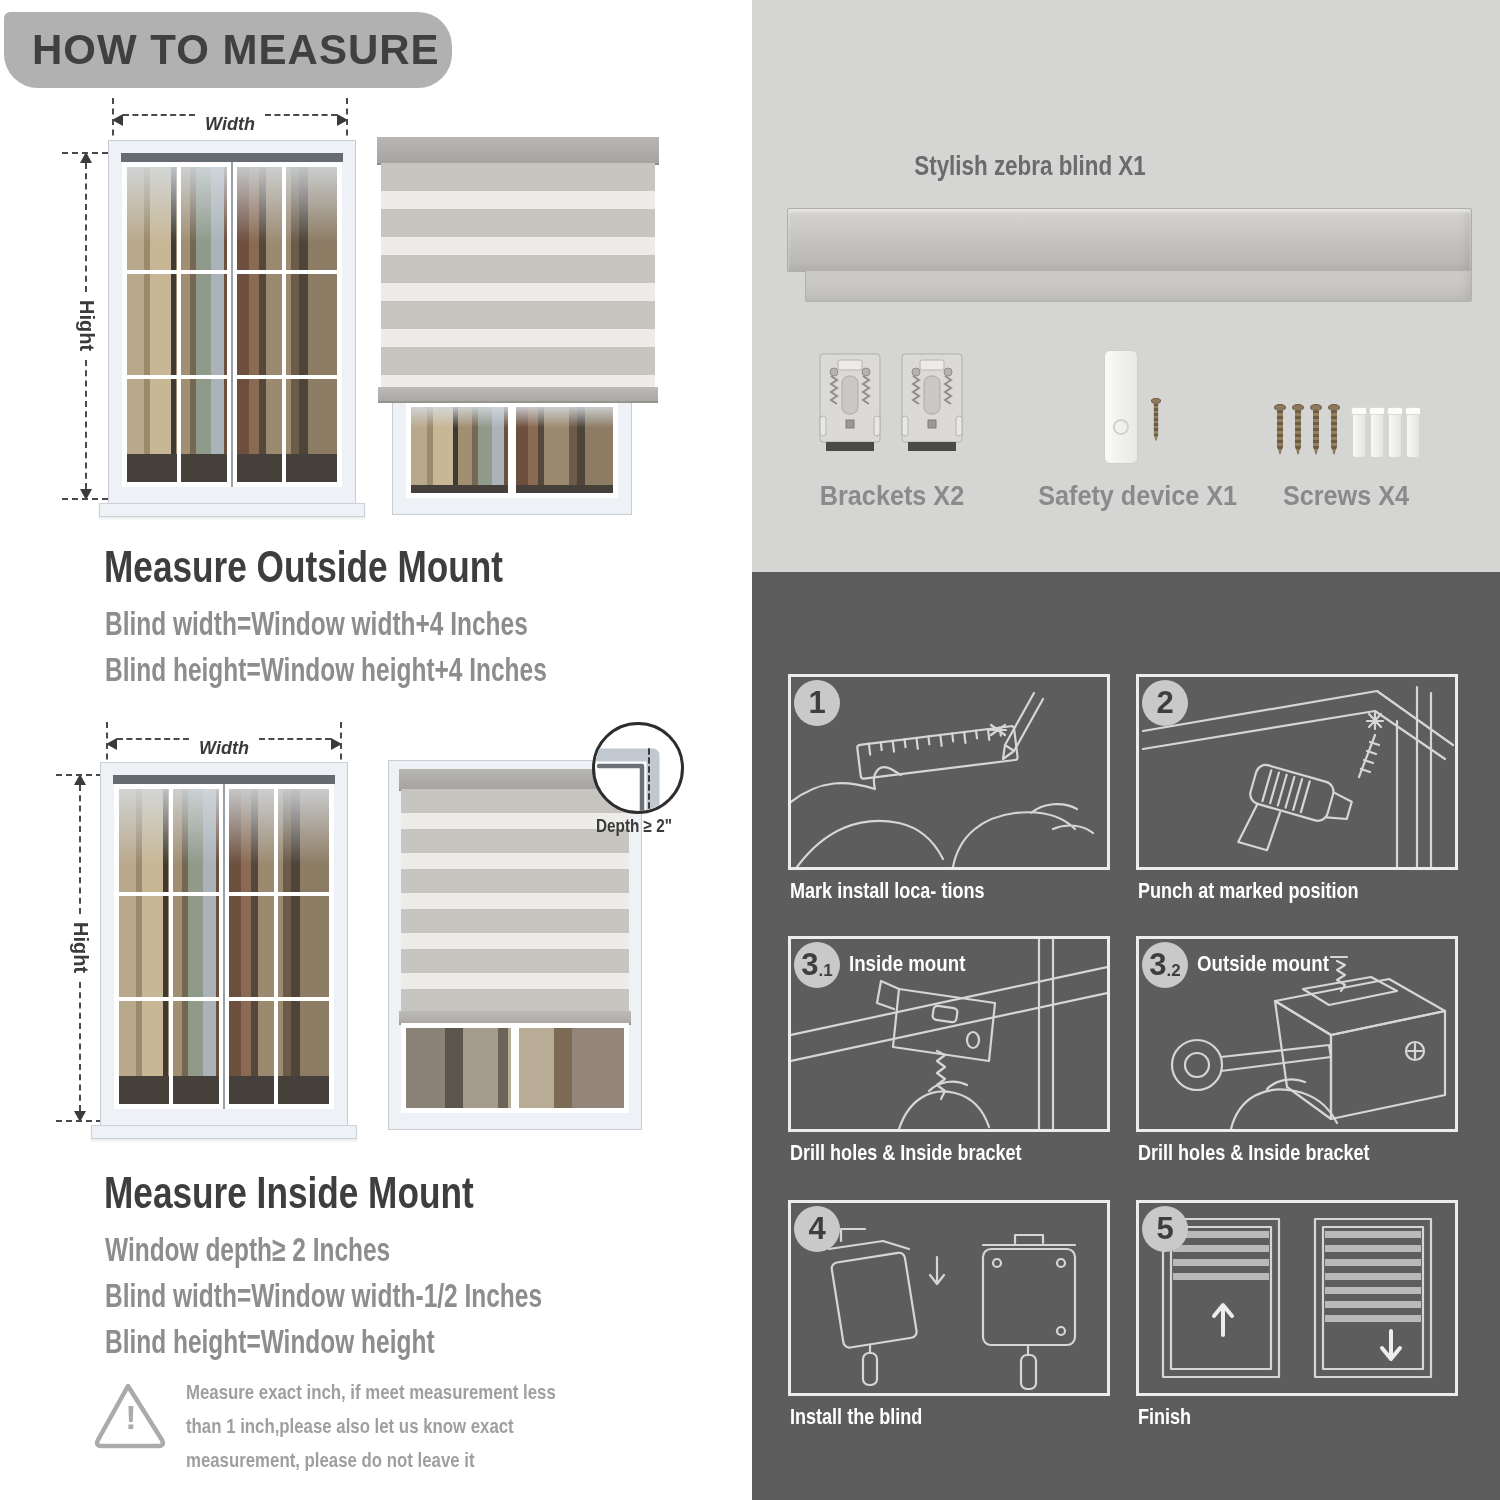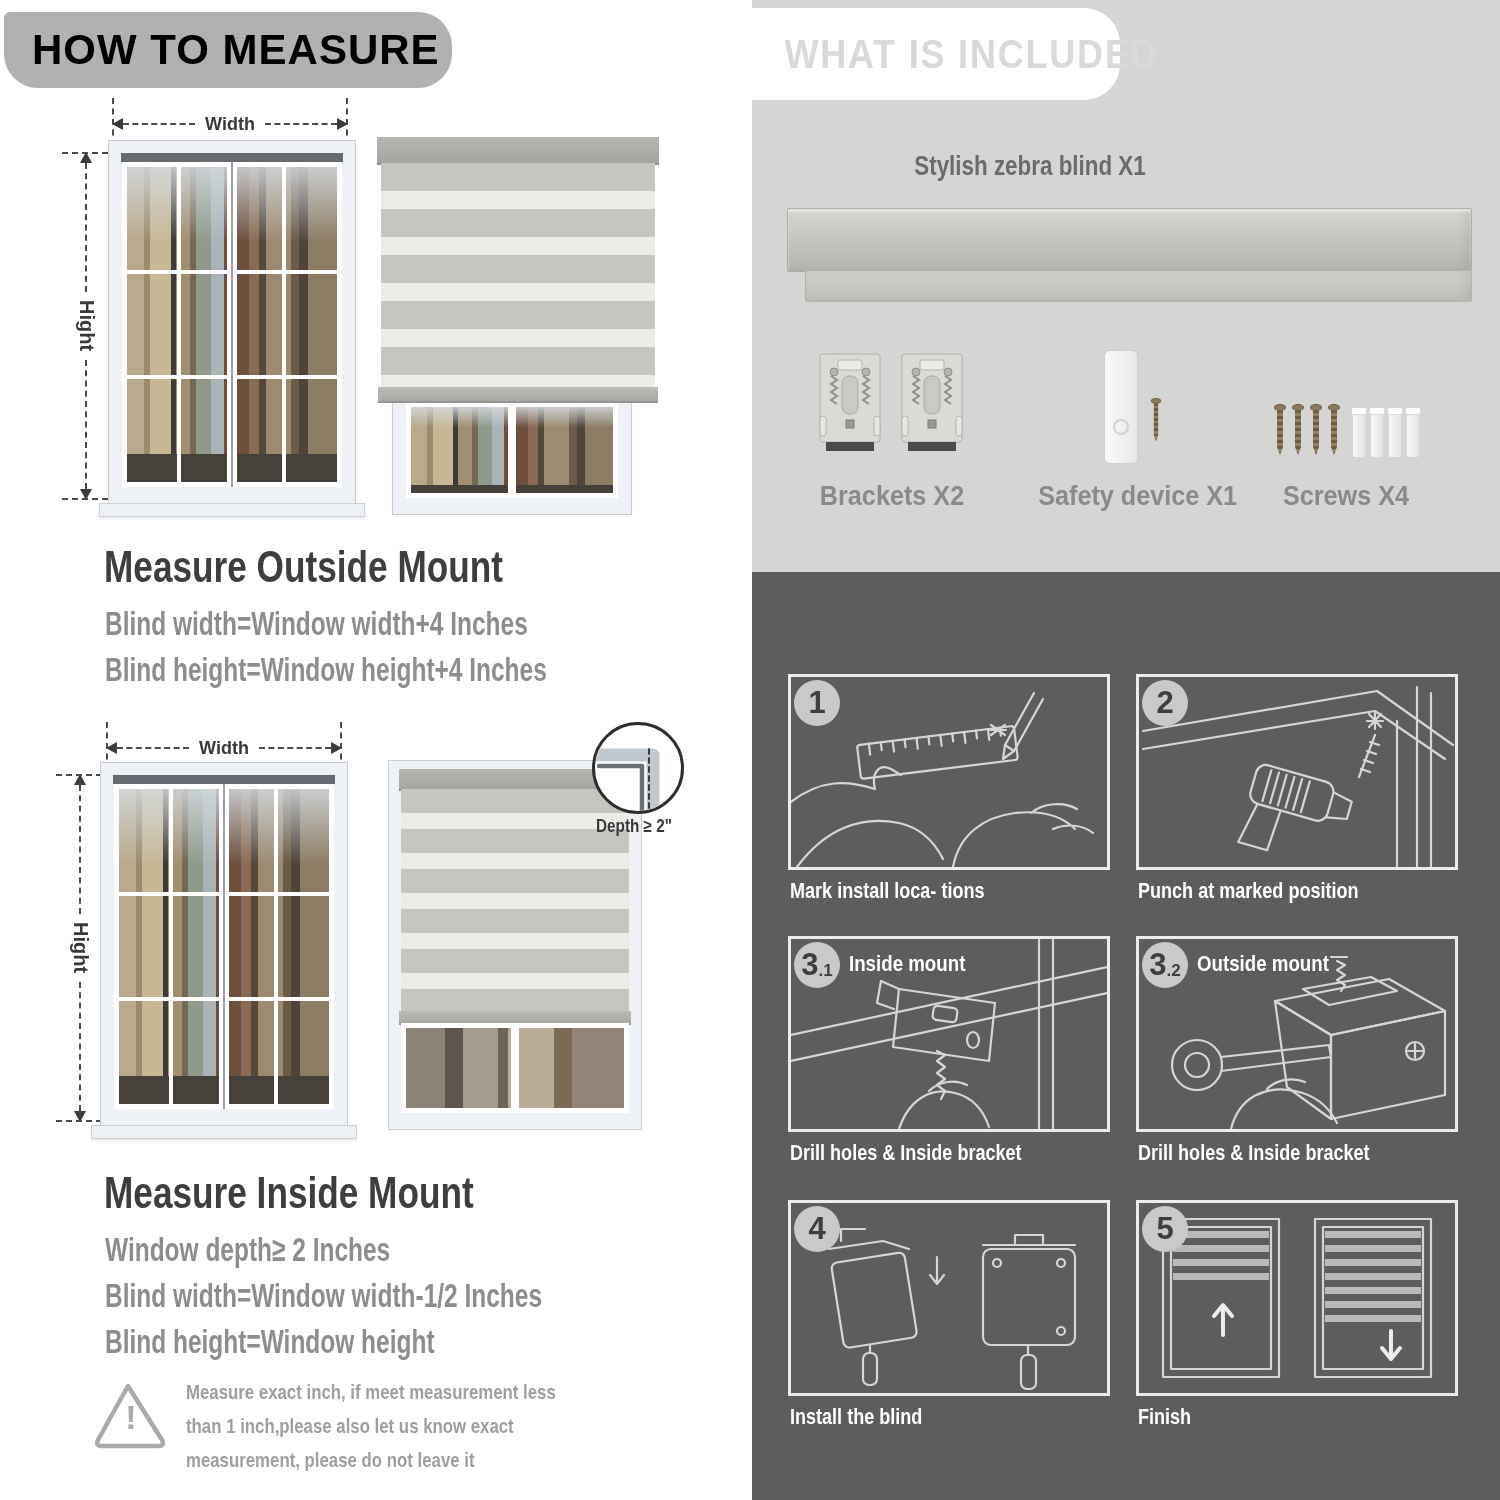--- a/index.html
+++ b/index.html
@@ -3,21 +3,21 @@
 <meta charset="utf-8">
 <style>
   html,body{margin:0;padding:0;background:#fff;}
   .page{position:relative;width:1500px;height:1500px;background:#fff;overflow:hidden;
         font-family:"Liberation Sans",sans-serif;color:#3e3e3e;}
   .abs{position:absolute;}
 
   
   .pill-gray{left:4px;top:12px;width:448px;height:76px;background:#b1b1b1;
              border-radius:6px 34px 34px 34px;display:flex;align-items:center;}
-  .pill-gray span{color:#000000;font-weight:bold;font-size:42px;letter-spacing:1px;padding-left:28px;white-space:nowrap;}
+  .pill-gray span{color:#404040;font-weight:bold;font-size:42px;letter-spacing:1px;padding-left:28px;white-space:nowrap;}
   .pill-white-top{left:752px;top:8px;width:368px;height:92px;background:#fff;
              border-radius:0 36px 36px 0;display:flex;align-items:center;}
   .pill-white-top span{color:#d9d9d9;font-weight:bold;font-size:40px;letter-spacing:2px;padding-left:36px;
              transform:scaleX(.9);transform-origin:left center;white-space:nowrap;}
   .pill-white-dark{left:752px;top:580px;width:428px;height:80px;background:#fff;
              border-radius:0 30px 30px 0;display:flex;align-items:center;}
   .pill-white-dark span{color:#343434;font-weight:bold;font-size:40px;padding-left:40px;
              transform:scaleX(.82);transform-origin:left center;white-space:nowrap;}
 
   
@@ -41,21 +41,21 @@
         linear-gradient(90deg, transparent calc(50% - 1px), #9aa0a8 calc(50% - 1px) calc(50% + 1px), transparent 0),
         linear-gradient(90deg, transparent calc(50% - 5px), #fff calc(50% - 5px) calc(50% + 5px), transparent 0),
         linear-gradient(90deg, transparent calc(25% - 2px), #fff calc(25% - 2px) calc(25% + 2px), transparent 0),
         linear-gradient(90deg, transparent calc(75% - 2px), #fff calc(75% - 2px) calc(75% + 2px), transparent 0),
         linear-gradient(180deg, transparent calc(33.3% - 2px), #fff calc(33.3% - 2px) calc(33.3% + 2px), transparent 0),
         linear-gradient(180deg, transparent calc(66.6% - 2px), #fff calc(66.6% - 2px) calc(66.6% + 2px), transparent 0);}
   .sill{position:absolute;left:-10px;right:-10px;bottom:-10px;height:12px;background:#eef1f5;
         border:1px solid #ccd1d7;box-shadow:0 2px 2px rgba(0,0,0,.08);}
 
   
-  .harrow{display:flex;align-items:center;height:20px;}
+  .harrow{display:flex;align-items:flex-start;height:20px;font-style:italic;}
   .harrow .hline{flex:1;height:0;border-top:2px dashed #4a4a4a;}
   .harrow .lbl{margin:0 10px;font-size:18px;font-weight:bold;color:#3a3a3a;white-space:nowrap;}
   .ah{width:0;height:0;border:6px solid transparent;}
   .ah.left{border-right:11px solid #3a3a3a;border-left:none;}
   .ah.right{border-left:11px solid #3a3a3a;border-right:none;}
   .harrow::before,.harrow::after{content:"";position:absolute;top:-16px;height:48px;width:0;border-left:2px dashed #4a4a4a;}
   .harrow::before{left:0;} .harrow::after{right:0;}
   .varrow{display:flex;flex-direction:column;align-items:center;width:20px;}
   .varrow .vline{width:0;flex:1;border-left:2px dashed #4a4a4a;}
   .varrow .vlbl{writing-mode:vertical-rl;font-size:20px;font-weight:bold;color:#3a3a3a;margin:8px 0;}
@@ -225,23 +225,20 @@
   <div class="abs formula" style="left:105px;top:1322px;">Blind height=Window height</div>
 
   <svg class="abs warn-tri" viewBox="0 0 78 74">
     <path d="M36,8 L70,62 Q73,68 66,68 H10 Q3,68 6,62 Z" fill="none" stroke="#ababab" stroke-width="4.5" stroke-linejoin="round"></path>
   </svg>
   <div class="warn-bang">!</div>
   <div class="abs warn-line" style="left:186px;top:1380px;">Measure exact inch, if meet measurement less</div>
   <div class="abs warn-line" style="left:186px;top:1414px;">than 1 inch,please also let us know exact</div>
   <div class="abs warn-line" style="left:186px;top:1448px;">measurement, please do not leave it</div>
 
-  <div class="abs pill-white-top">
-    <span>WHAT IS INCLUDED</span>
-  </div>
   <div class="abs blind-lbl">Stylish zebra blind X1</div>
   <div class="abs rail-top"></div>
   <div class="abs rail-bot"></div>
 
   <svg class="abs bracket" style="left:818px;top:352px;" viewBox="0 0 64 104">
     <rect x="2" y="2" width="60" height="88" rx="3" fill="#dbdad7" stroke="#b0afac"></rect>
     <rect x="20" y="8" width="24" height="10" rx="2" fill="#ecebe8" stroke="#b5b4b1"></rect>
     <rect x="24" y="24" width="16" height="38" rx="7" fill="#c9c8c5" stroke="#abaaa7"></rect>
     <path d="M13,24 l6,4 -6,4 6,4 -6,4 6,4 -6,4 6,4" fill="none" stroke="#8f8e8b" stroke-width="2"></path>
     <path d="M45,24 l6,4 -6,4 6,4 -6,4 6,4 -6,4 6,4" fill="none" stroke="#8f8e8b" stroke-width="2"></path>

